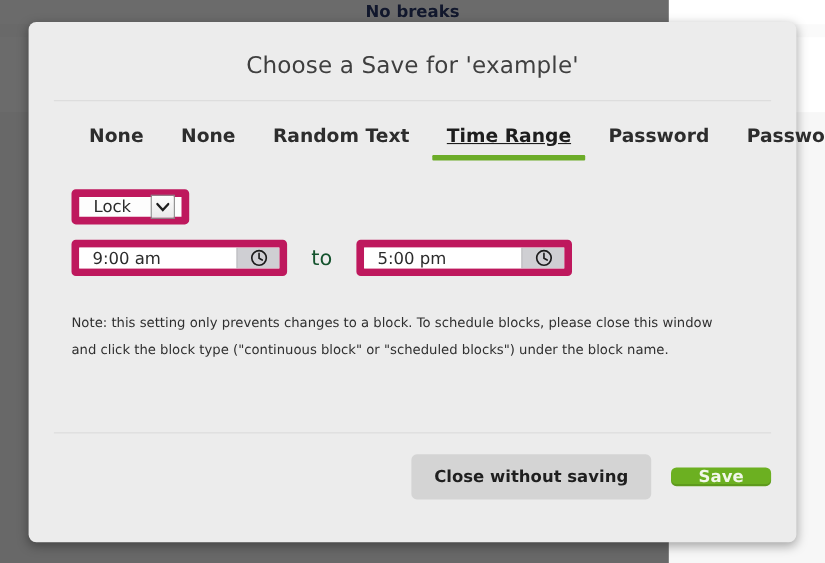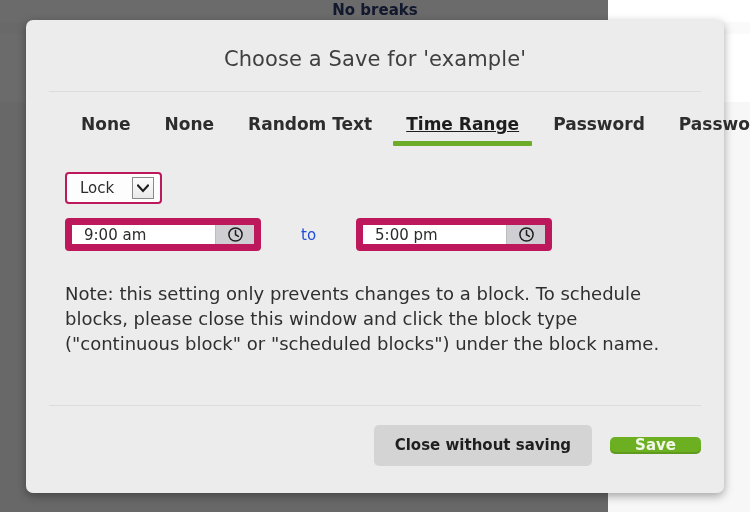--- a/index.html
+++ b/index.html
@@ -124,21 +124,21 @@
   .row-select {
     display: flex;
     align-items: center;
     gap: 0;
   }
 
   .fake-select {
     display: inline-flex;
     align-items: center;
     background: #fdfdfd;
-    border: 2px solid #be185d;
+    border: 7px solid #be185d;
     border-radius: 4px;
     height: 32px;
     box-sizing: border-box;
     padding: 0 6px 0 13px;
     box-shadow: inset 0 1px 0 #ffffff;
   }
   .fake-select .sel-value {
     font-size: 15px;
     color: #2b2b2b;
     padding-right: 18px;
@@ -196,40 +196,40 @@
     background: #cfcfd3;
     border-left: 1px solid #bdbdc1;
     display: flex;
     align-items: center;
     justify-content: center;
     cursor: pointer;
   }
   .time-btn svg { display: block; }
 
   .to-label {
-    font-size: 15px;
-    color: #1d4ed8;
-    margin: 0 40px;
+    font-size: 19px;
+    color: #14532d;
+    margin: 0 22px;
   }
 
   
   .note {
     margin: 30px 48px 0 39px;
-    font-size: 18px;
+    font-size: 12px;
     color: #2f2f2f;
     line-height: 25px;
     max-width: 600px;
   }
 
   
   .footer {
     position: absolute;
     left: 0;
     right: 0;
-    bottom: 0;
+    bottom: 12px;
   }
   .footer .hr {
     margin: 0 23px;
   }
   .footer-buttons {
     display: flex;
     justify-content: flex-end;
     align-items: center;
     gap: 18px;
     padding: 19px 23px 27px 0;

